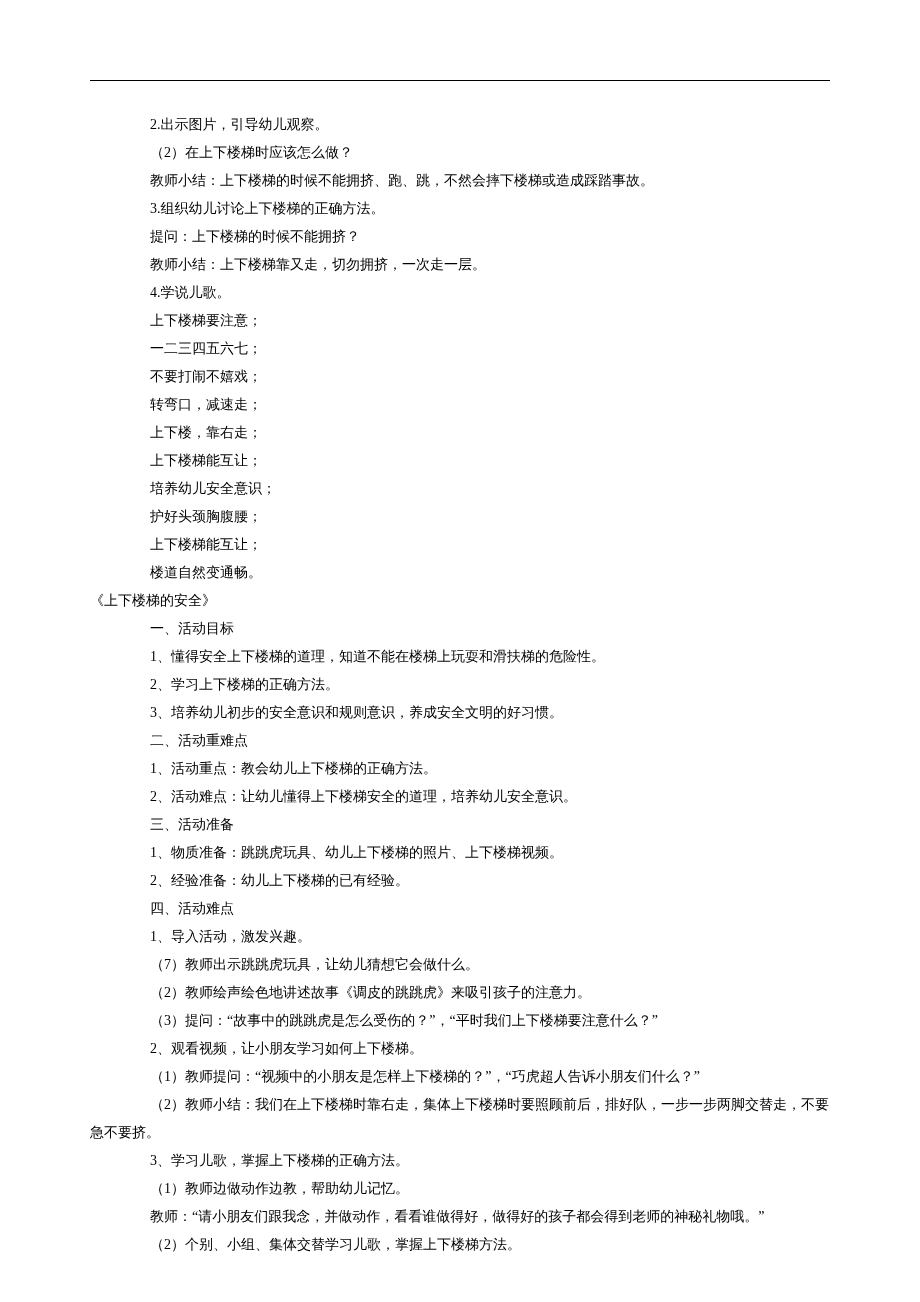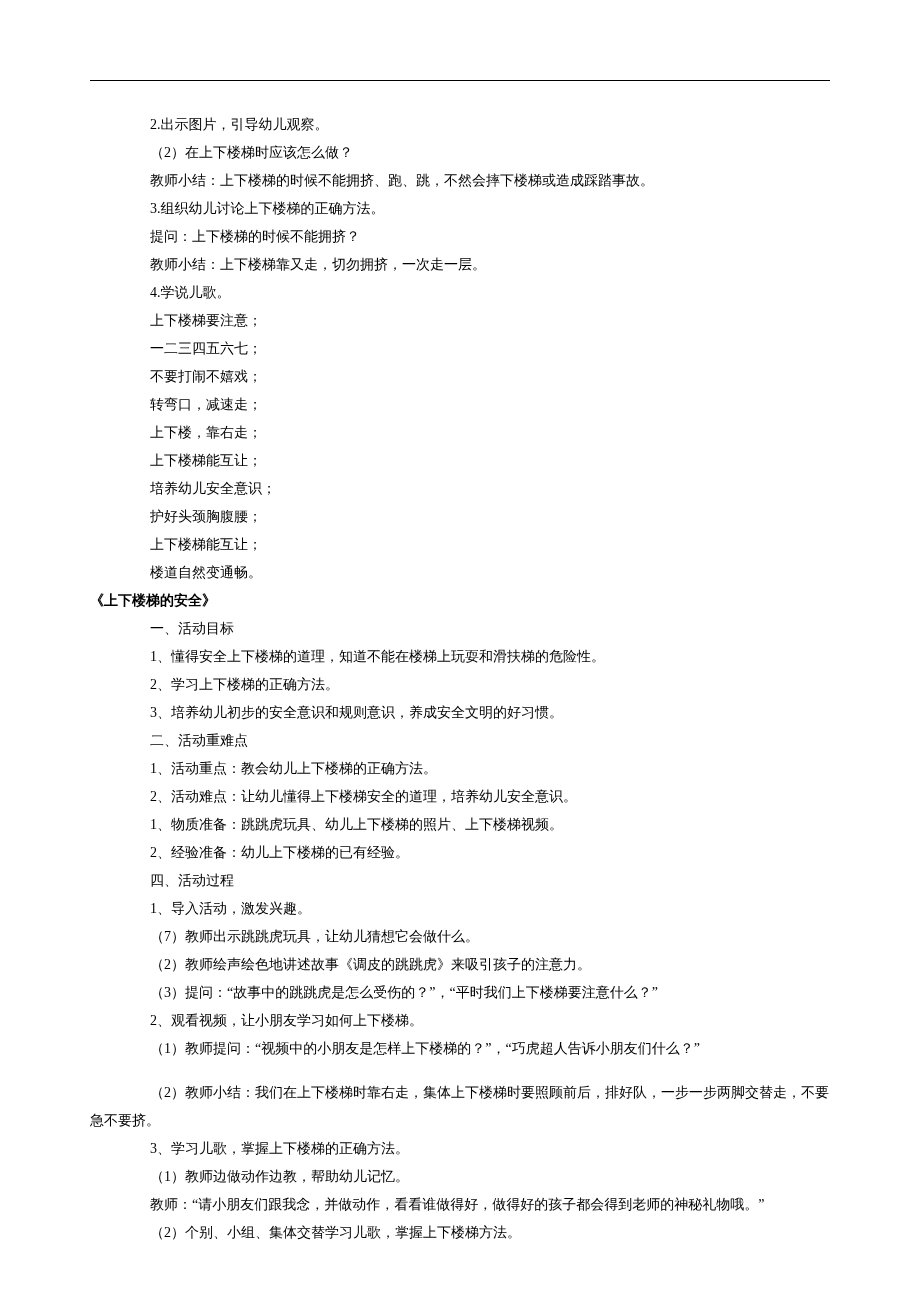--- a/index.html
+++ b/index.html
@@ -19,26 +19,25 @@
   .hr-top {
     border: none;
     border-top: 1px solid #000;
     margin-bottom: 30px;
   }
   .line {
     white-space: nowrap;
     margin-bottom: 0;
   }
   .indent-1 { padding-left: 60px; }
-  .indent-0 { padding-left: 0px; font-weight: bold; }
+  .indent-0 { padding-left: 0px; }
   .hang {
     padding-left: 0;
     text-indent: 60px;
     white-space: normal;
-    margin-top: 16px;
   }
 </style>
 </head>
 <body>
 
 <div class="page">
   <hr class="hr-top">
   <div id="content">
       <p class="line indent-1">2.出示图片，引导幼儿观察。</p>
       <p class="line indent-1">（2）在上下楼梯时应该怎么做？</p>
@@ -58,23 +57,24 @@
       <p class="line indent-1">上下楼梯能互让；</p>
       <p class="line indent-1">楼道自然变通畅。</p>
       <p class="line indent-0">《上下楼梯的安全》</p>
       <p class="line indent-1">一、活动目标</p>
       <p class="line indent-1">1、懂得安全上下楼梯的道理，知道不能在楼梯上玩耍和滑扶梯的危险性。</p>
       <p class="line indent-1">2、学习上下楼梯的正确方法。</p>
       <p class="line indent-1">3、培养幼儿初步的安全意识和规则意识，养成安全文明的好习惯。</p>
       <p class="line indent-1">二、活动重难点</p>
       <p class="line indent-1">1、活动重点：教会幼儿上下楼梯的正确方法。</p>
       <p class="line indent-1">2、活动难点：让幼儿懂得上下楼梯安全的道理，培养幼儿安全意识。</p>
+      <p class="line indent-1">三、活动准备</p>
       <p class="line indent-1">1、物质准备：跳跳虎玩具、幼儿上下楼梯的照片、上下楼梯视频。</p>
       <p class="line indent-1">2、经验准备：幼儿上下楼梯的已有经验。</p>
-      <p class="line indent-1">四、活动过程</p>
+      <p class="line indent-1">四、活动难点</p>
       <p class="line indent-1">1、导入活动，激发兴趣。</p>
       <p class="line indent-1">（7）教师出示跳跳虎玩具，让幼儿猜想它会做什么。</p>
       <p class="line indent-1">（2）教师绘声绘色地讲述故事《调皮的跳跳虎》来吸引孩子的注意力。</p>
       <p class="line indent-1">（3）提问：“故事中的跳跳虎是怎么受伤的？”，“平时我们上下楼梯要注意什么？”</p>
       <p class="line indent-1">2、观看视频，让小朋友学习如何上下楼梯。</p>
       <p class="line indent-1">（1）教师提问：“视频中的小朋友是怎样上下楼梯的？”，“巧虎超人告诉小朋友们什么？”</p>
       <p class="line hang">（2）教师小结：我们在上下楼梯时靠右走，集体上下楼梯时要照顾前后，排好队，一步一步两脚交替走，不要急不要挤。</p>
       <p class="line indent-1">3、学习儿歌，掌握上下楼梯的正确方法。</p>
       <p class="line indent-1">（1）教师边做动作边教，帮助幼儿记忆。</p>
       <p class="line indent-1">教师：“请小朋友们跟我念，并做动作，看看谁做得好，做得好的孩子都会得到老师的神秘礼物哦。”</p>

